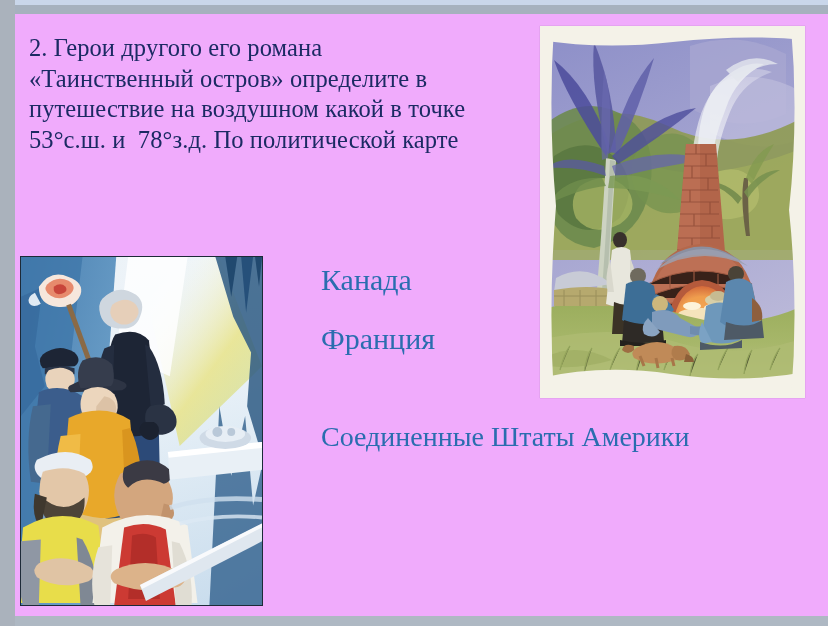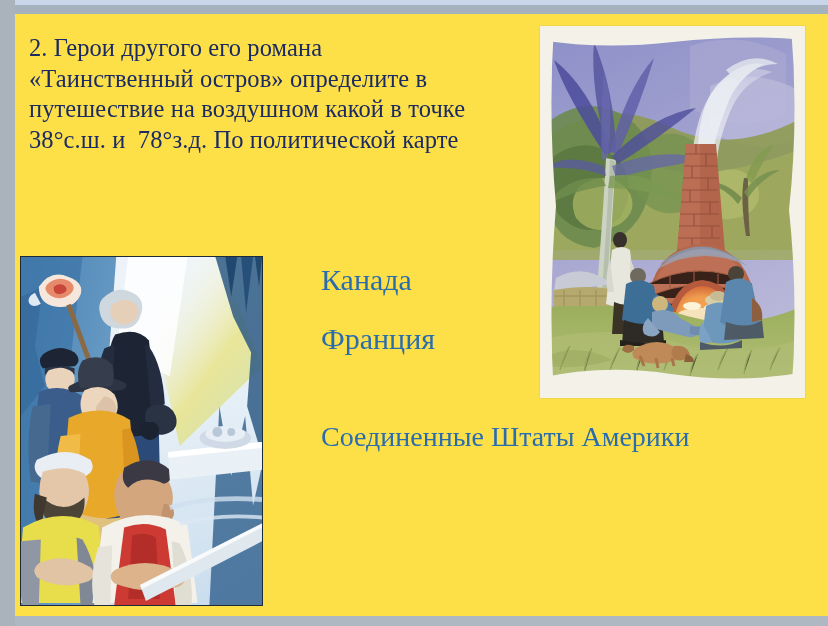--- a/index.html
+++ b/index.html
@@ -11,21 +11,21 @@
     width: 828px;
     height: 626px;
     overflow: hidden;
     font-family: "Liberation Serif", "DejaVu Serif", serif;
   }
 
   #slide {
     position: relative;
     width: 828px;
     height: 626px;
-    background: #fde047;
+    background: #f0abfc;
     overflow: hidden;
   }
 
   
   .frame-left {
     position: absolute;
     left: 0; top: 0;
     width: 15px; height: 626px;
     background: #aab2bc;
   }
@@ -103,21 +103,21 @@
 
   <div class="frame-top-thin"></div>
   <div class="frame-top-band"></div>
   <div class="frame-left"></div>
   <div class="frame-bottom-band"></div>
 
   <div id="question">
     <span class="qline">2. Герои другого его романа</span>
     <span class="qline">«Таинственный остров» определите в</span>
     <span class="qline">путешествие на воздушном какой в точке</span>
-    <span class="qline">38°с.ш. и  78°з.д. По политической карте</span>
+    <span class="qline">53°с.ш. и  78°з.д. По политической карте</span>
   </div>
 
   <div class="option" id="opt-0">Канада</div>
   <div class="option" id="opt-1">Франция</div>
   <div class="option" id="opt-2">Соединенные Штаты Америки</div>
 
   <div id="img-left">
     <svg viewBox="0 0 243 350" preserveAspectRatio="none">
       <defs>
         <linearGradient id="caveLight" x1="0.45" y1="0" x2="0.75" y2="1">

